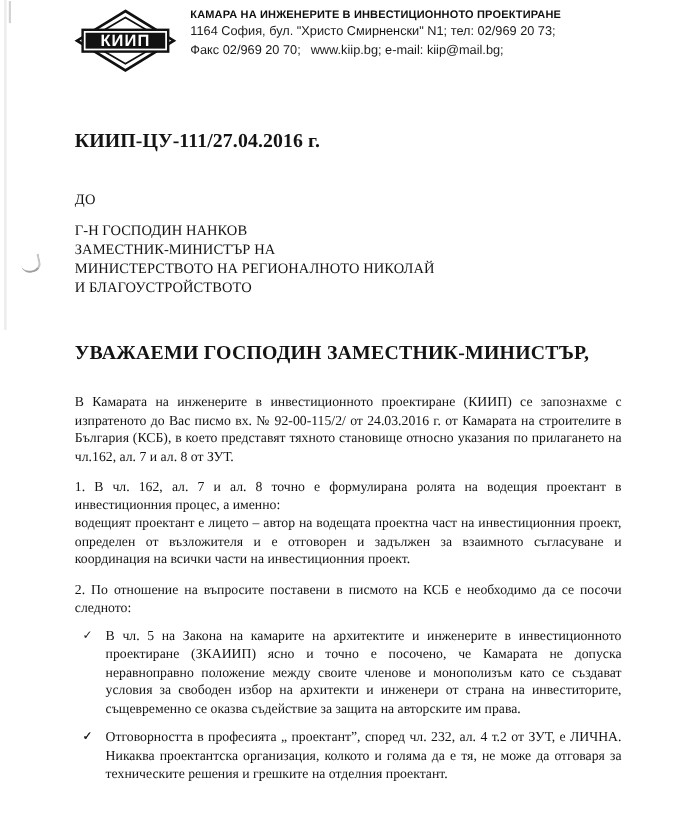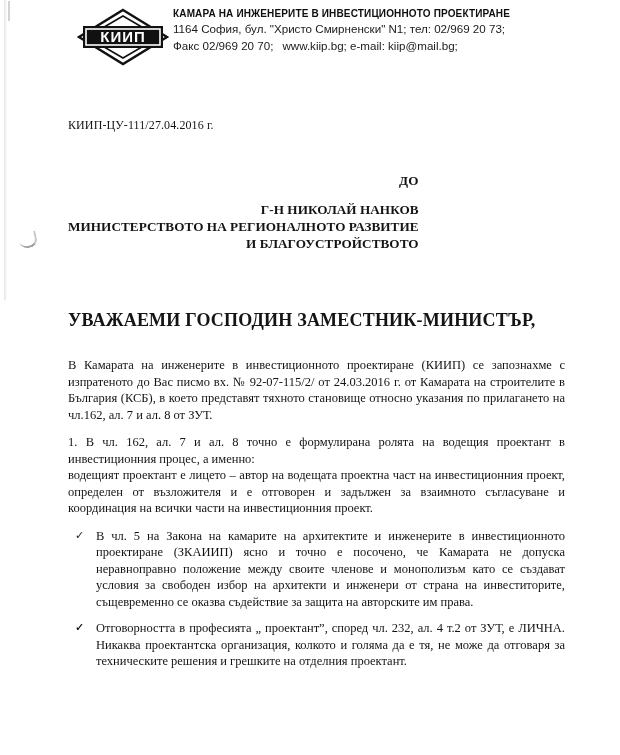--- a/index.html
+++ b/index.html
@@ -56,21 +56,21 @@
     top: 8px;
     width: 620px;
     display: flex;
     align-items: flex-start;
   }
   .logo-wrap {
     width: 105px;
     margin-left: 66px;
     flex: 0 0 auto;
     display: flex;
-    justify-content: flex-end;
+    justify-content: flex-start;
     align-items: center;
   }
   .logo {
     position: relative;
     width: 96px;
     height: 58px;
   }
   .logo svg { display:block; }
 
   .letterhead-text {
@@ -93,34 +93,33 @@
     white-space: nowrap;
     color: #1a1a1a;
   }
   .lh-line .gap { display:inline-block; width:9px; }
 
   
   .doc-ref {
     position: absolute;
     left: 68px;
     top: 118px;
-    font-size: 12px;
+    font-size: 18px;
+    font-weight: bold;
+    letter-spacing: 0.1px;
+  }
+
+  
+  .addressee {
+    position: absolute;
+    left: 68px;
+    top: 174px;
     font-weight: normal;
-    letter-spacing: 0.1px;
-  }
-
-  
-  .addressee {
-    position: absolute;
-    left: 68px;
-    top: 174px;
-    font-weight: bold;
     font-size: 13.2px;
     line-height: 1.02;
-    text-align: right;
   }
   .addressee .to {
     margin-bottom: 15px;
     letter-spacing: 0.2px;
   }
   .addressee .ln {
     line-height: 1.28;
     letter-spacing: 0.05px;
     white-space: nowrap;
   }
@@ -204,36 +203,38 @@
     <div class="lh-title">КАМАРА НА ИНЖЕНЕРИТЕ В ИНВЕСТИЦИОННОТО ПРОЕКТИРАНЕ</div>
     <div class="lh-line">1164 София, бул. "Христо Смирненски" N1; тел: 02/969 20 73;</div>
     <div class="lh-line"><span>Факс 02/969 20 70;</span><span class="gap"></span><span>www.kiip.bg; e-mail: kiip@mail.bg;</span></div>
   </div>
 </div>
 
 <div class="doc-ref">КИИП-ЦУ-111/27.04.2016 г.</div>
 
 <div class="addressee">
   <div class="to">ДО</div>
-  <div class="ln">Г-Н НИКОЛАЙ НАНКОВ</div>
-  <div class="ln">МИНИСТЕРСТВОТО НА РЕГИОНАЛНОТО РАЗВИТИЕ</div>
+  <div class="ln">Г-Н ГОСПОДИН НАНКОВ</div>
+  <div class="ln">ЗАМЕСТНИК-МИНИСТЪР НА</div>
+  <div class="ln">МИНИСТЕРСТВОТО НА РЕГИОНАЛНОТО НИКОЛАЙ</div>
   <div class="ln">И БЛАГОУСТРОЙСТВОТО</div>
 </div>
 
 <div class="salutation">УВАЖАЕМИ ГОСПОДИН ЗАМЕСТНИК-МИНИСТЪР,</div>
 
 <div class="body-area">
 
-  <p class="para">В Камарата на инженерите в инвестиционното проектиране (КИИП) се запознахме с изпратеното до Вас писмо вх. № 92-07-115/2/ от 24.03.2016 г. от Камарата на строителите в България (КСБ), в което представят тяхното становище относно указания по прилагането на чл.162, ал. 7 и ал. 8 от ЗУТ.</p>
+  <p class="para">В Камарата на инженерите в инвестиционното проектиране (КИИП) се запознахме с изпратеното до Вас писмо вх. № 92-00-115/2/ от 24.03.2016 г. от Камарата на строителите в България (КСБ), в което представят тяхното становище относно указания по прилагането на чл.162, ал. 7 и ал. 8 от ЗУТ.</p>
 
 
   <p class="para tight numbered">1. В чл. 162, ал. 7 и ал. 8 точно е формулирана ролята на водещия проектант в инвестиционния процес, а именно:</p>
 
   <p class="para run">водещият проектант е лицето – автор на водещата проектна част на инвестиционния проект, определен от възложителя и е отговорен и задължен за взаимното съгласуване и координация на всички части на инвестиционния проект.</p>
 
+  <p class="para tight numbered">2.  По отношение на въпросите поставени в писмото на КСБ е необходимо да се посочи следното:</p>
 
   <ul class="bullets">
     <li>
       <span class="check">✓</span>
       <span>В чл. 5 на Закона на камарите на архитектите и инженерите в инвестиционното проектиране (ЗКАИИП) ясно и точно е посочено, че Камарата не допуска неравноправно положение между своите членове и монополизъм като се създават условия за свободен избор на архитекти и инженери от страна на инвеститорите, същевременно се оказва съдействие за защита на авторските им права.</span>
     </li>
     <li>
       <span class="check">✓</span>
     </li>
     <li>

